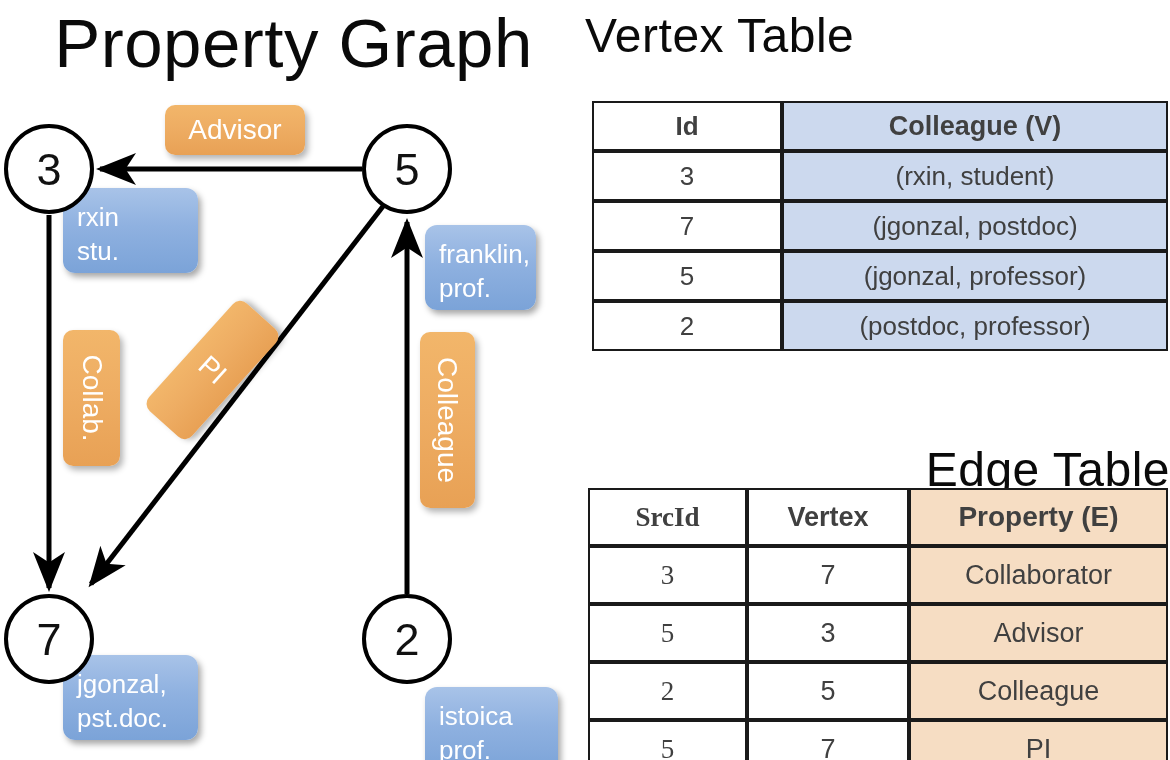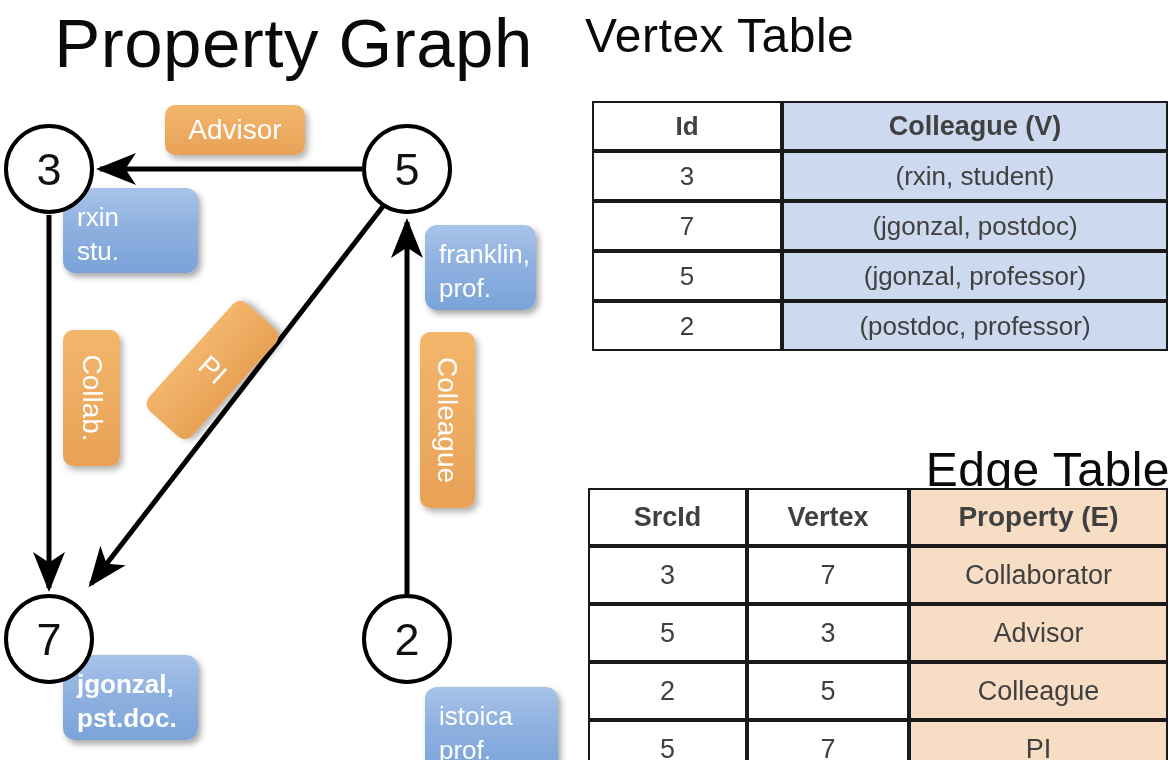--- a/index.html
+++ b/index.html
@@ -154,21 +154,21 @@
 
   #edge-table {
     left: 588px;
     top: 488px;
     width: 580px;
   }
   #edge-table td, #edge-table th {
     height: 54px;
     font-size: 27px;
   }
-  #edge-table .col-src { width: 155px; background:#ffffff; }
+  #edge-table .col-src { width: 155px; background:#ffffff;font-family:Liberation Serif, serif; }
   #edge-table .col-dst { width: 158px; background:#ffffff; }
   #edge-table .col-prop { background: #f6ddc3; }
   #edge-table th.col-prop { font-size: 28px; }
 </style>
 </head>
 <body>
 
 <div class="title" id="title-property-graph">Property Graph</div>
 <div class="title" id="title-vertex-table">Vertex Table</div>
 <div class="title" id="title-edge-table">Edge Table</div>
@@ -204,21 +204,21 @@
   </div>
 
   <div class="edge-label vert" style="left:420px; top:332px; width:55px; height:176px;">
     <span>Colleague</span>
   </div>
 
   <div class="prop-box" style="left:63px; top:188px; width:135px; height:85px;">rxin
 stu.</div>
   <div class="prop-box" style="left:425px; top:188px; width:111px; height:85px;margin-top:37px;">franklin,
 prof.</div>
-  <div class="prop-box" style="left:63px; top:655px; width:135px; height:85px;font-weight:bold;">jgonzal,
+  <div class="prop-box" style="left:63px; top:655px; width:135px; height:85px;">jgonzal,
 pst.doc.</div>
   <div class="prop-box" style="left:425px; top:655px; width:133px; height:85px;margin-top:32px;">istoica
 prof.</div>
 
   <div class="vertex" style="left:4px; top:124px;">3</div>
   <div class="vertex" style="left:362px; top:124px;">5</div>
   <div class="vertex" style="left:4px; top:594px;">7</div>
   <div class="vertex" style="left:362px; top:594px;">2</div>
 </div>
 

